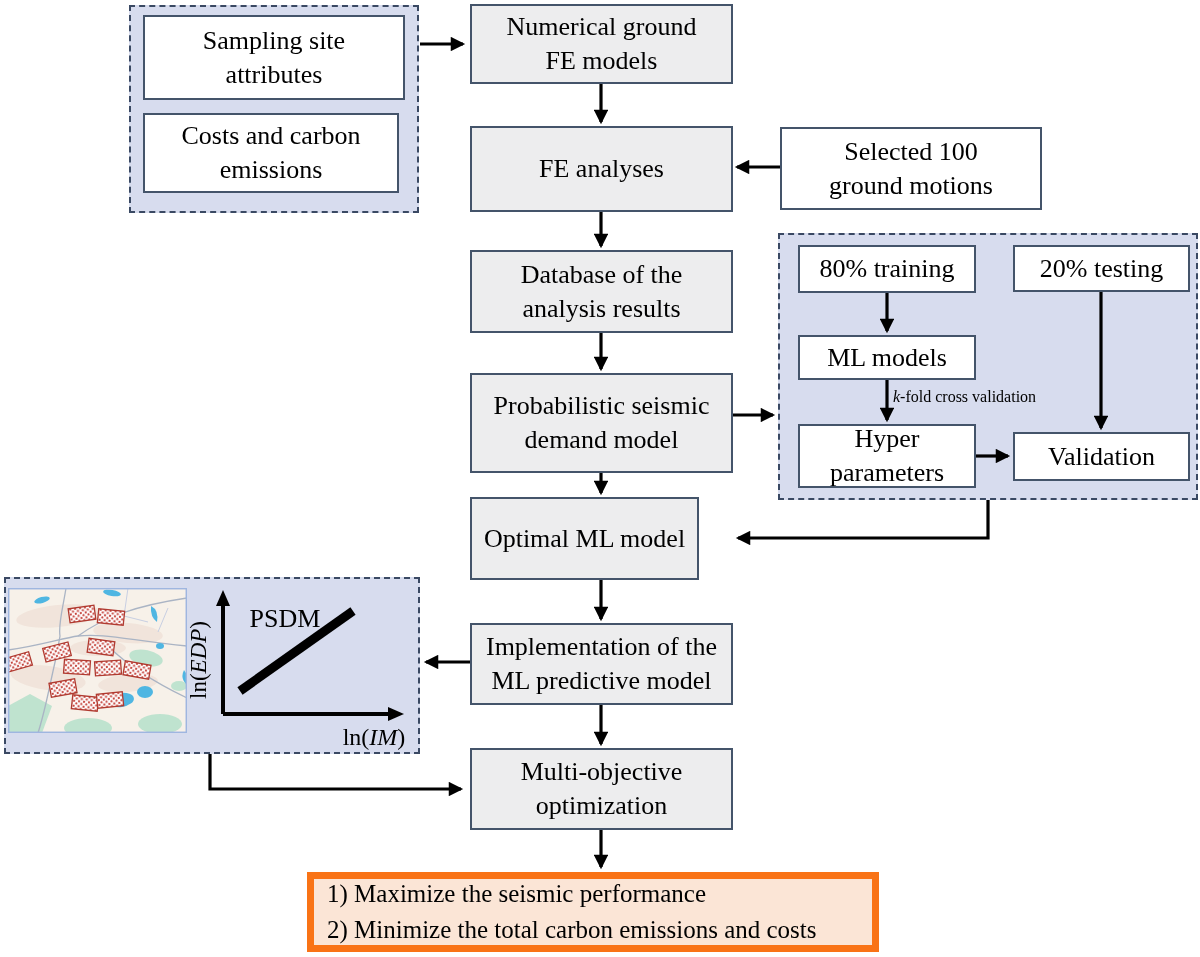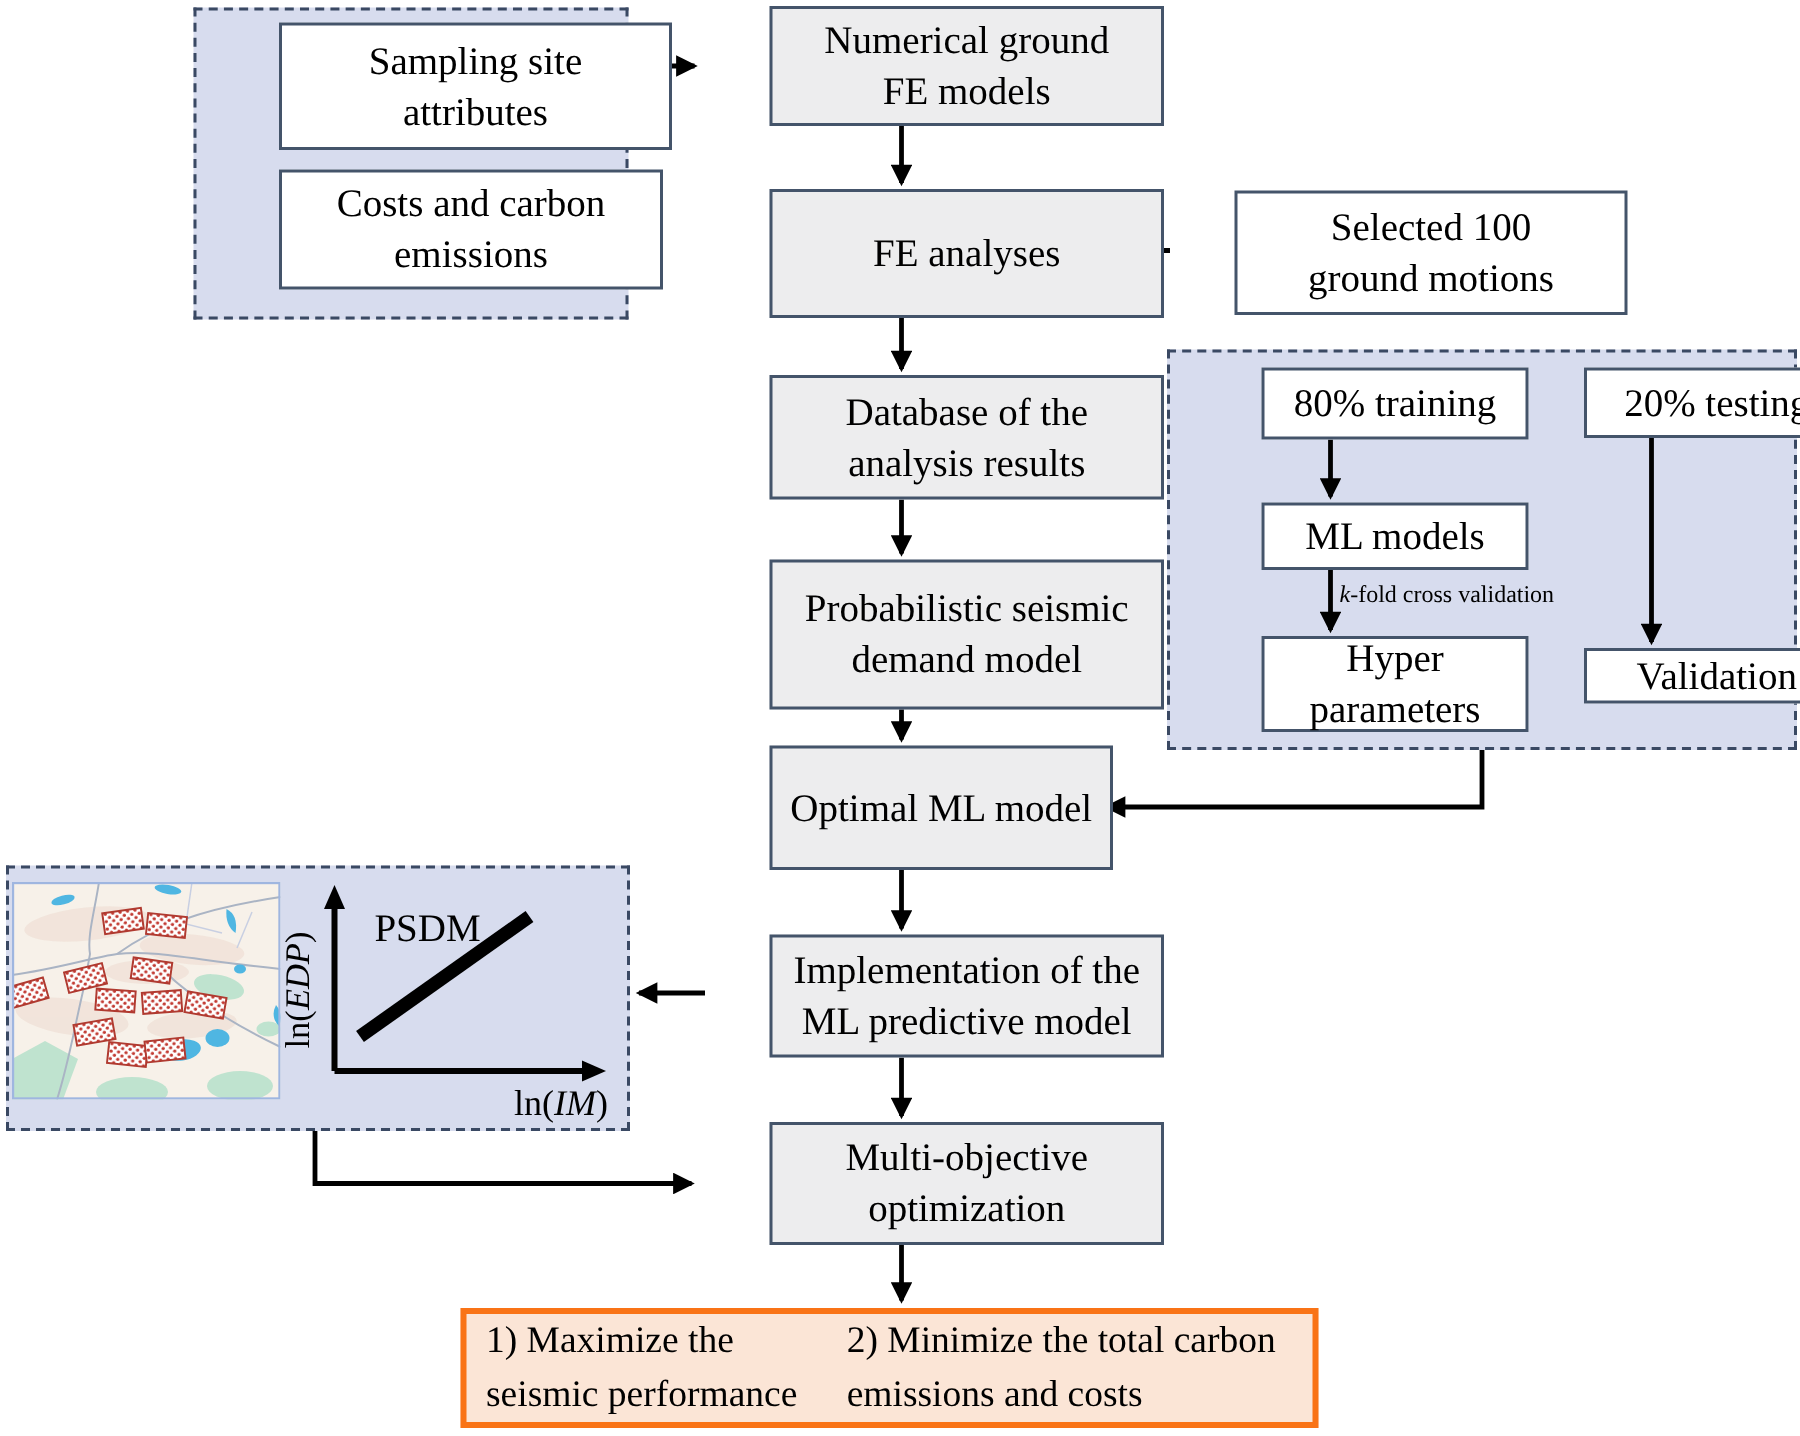--- a/index.html
+++ b/index.html
@@ -1,25 +1,25 @@
 <!DOCTYPE html>
 <html><head>
 <meta charset="utf-8">
 <style>
   html,body{margin:0;padding:0;background:#fff;}
   .canvas{position:relative;width:1200px;height:957px;background:#ffffff;
           font-family:"Liberation Serif","DejaVu Serif",serif;color:#000;overflow:hidden;}
   .grp{position:absolute;box-sizing:border-box;background:#d7dcee;border:2px dashed #3a4963;}
   .box{position:absolute;box-sizing:border-box;border:2px solid #44546a;
        display:flex;flex-direction:column;justify-content:center;align-items:center;
-       text-align:center;font-size:26px;line-height:1.3;margin-left:43px;}
+       text-align:center;font-size:26px;line-height:1.3;}
   .gray{background:#ededee;}
   .white{background:#ffffff;}
-  .obj{position:absolute;box-sizing:border-box;border:4px solid #f97316;background:#fbe5d6;
-       display:flex;flex-direction:row;justify-content:center;text-align:left;
+  .obj{position:absolute;box-sizing:border-box;border:7px solid #f97316;background:#fbe5d6;
+       display:flex;flex-direction:column;justify-content:center;text-align:left;
        font-size:25px;line-height:1.45;padding-left:13px;}
   .arrows{position:absolute;left:0;top:0;pointer-events:none;}
   .lbl{position:absolute;white-space:nowrap;}
   .it{font-style:italic;}
   .plot-svg{position:absolute;}
   .map-svg{position:absolute;}
 </style>
 </head>
 <body>
 
@@ -105,21 +105,21 @@
   <div class="box white" style="left:798px;top:335px;width:178px;height:45px">
     <div>ML models</div>
   </div>
   <div class="lbl" style="left:893px;top:388px;font-size:16px">
     <span class="it">k</span><span>-fold cross validation</span>
   </div>
   <div class="box white" style="left:798px;top:424px;width:178px;height:64px">
     <div>Hyper</div>
     <div>parameters</div>
   </div>
-  <div class="box white" style="left:1013px;top:432px;width:177px;height:37px">
+  <div class="box white" style="left:1013px;top:432px;width:177px;height:49px">
     <div>Validation</div>
   </div>
 
   <svg class="map-svg" style="left:8px;top:588px" width="179" height="145" viewBox="0 0 179 145">
     <defs>
       <pattern id="sitedots" width="5" height="5" patternUnits="userSpaceOnUse">
         <rect width="5" height="5" fill="#ffffff"></rect>
         <circle cx="1.4" cy="1.4" r="1.1" fill="#c23a32"></circle>
         <circle cx="3.9" cy="3.9" r="1.1" fill="#c23a32"></circle>
       </pattern>

